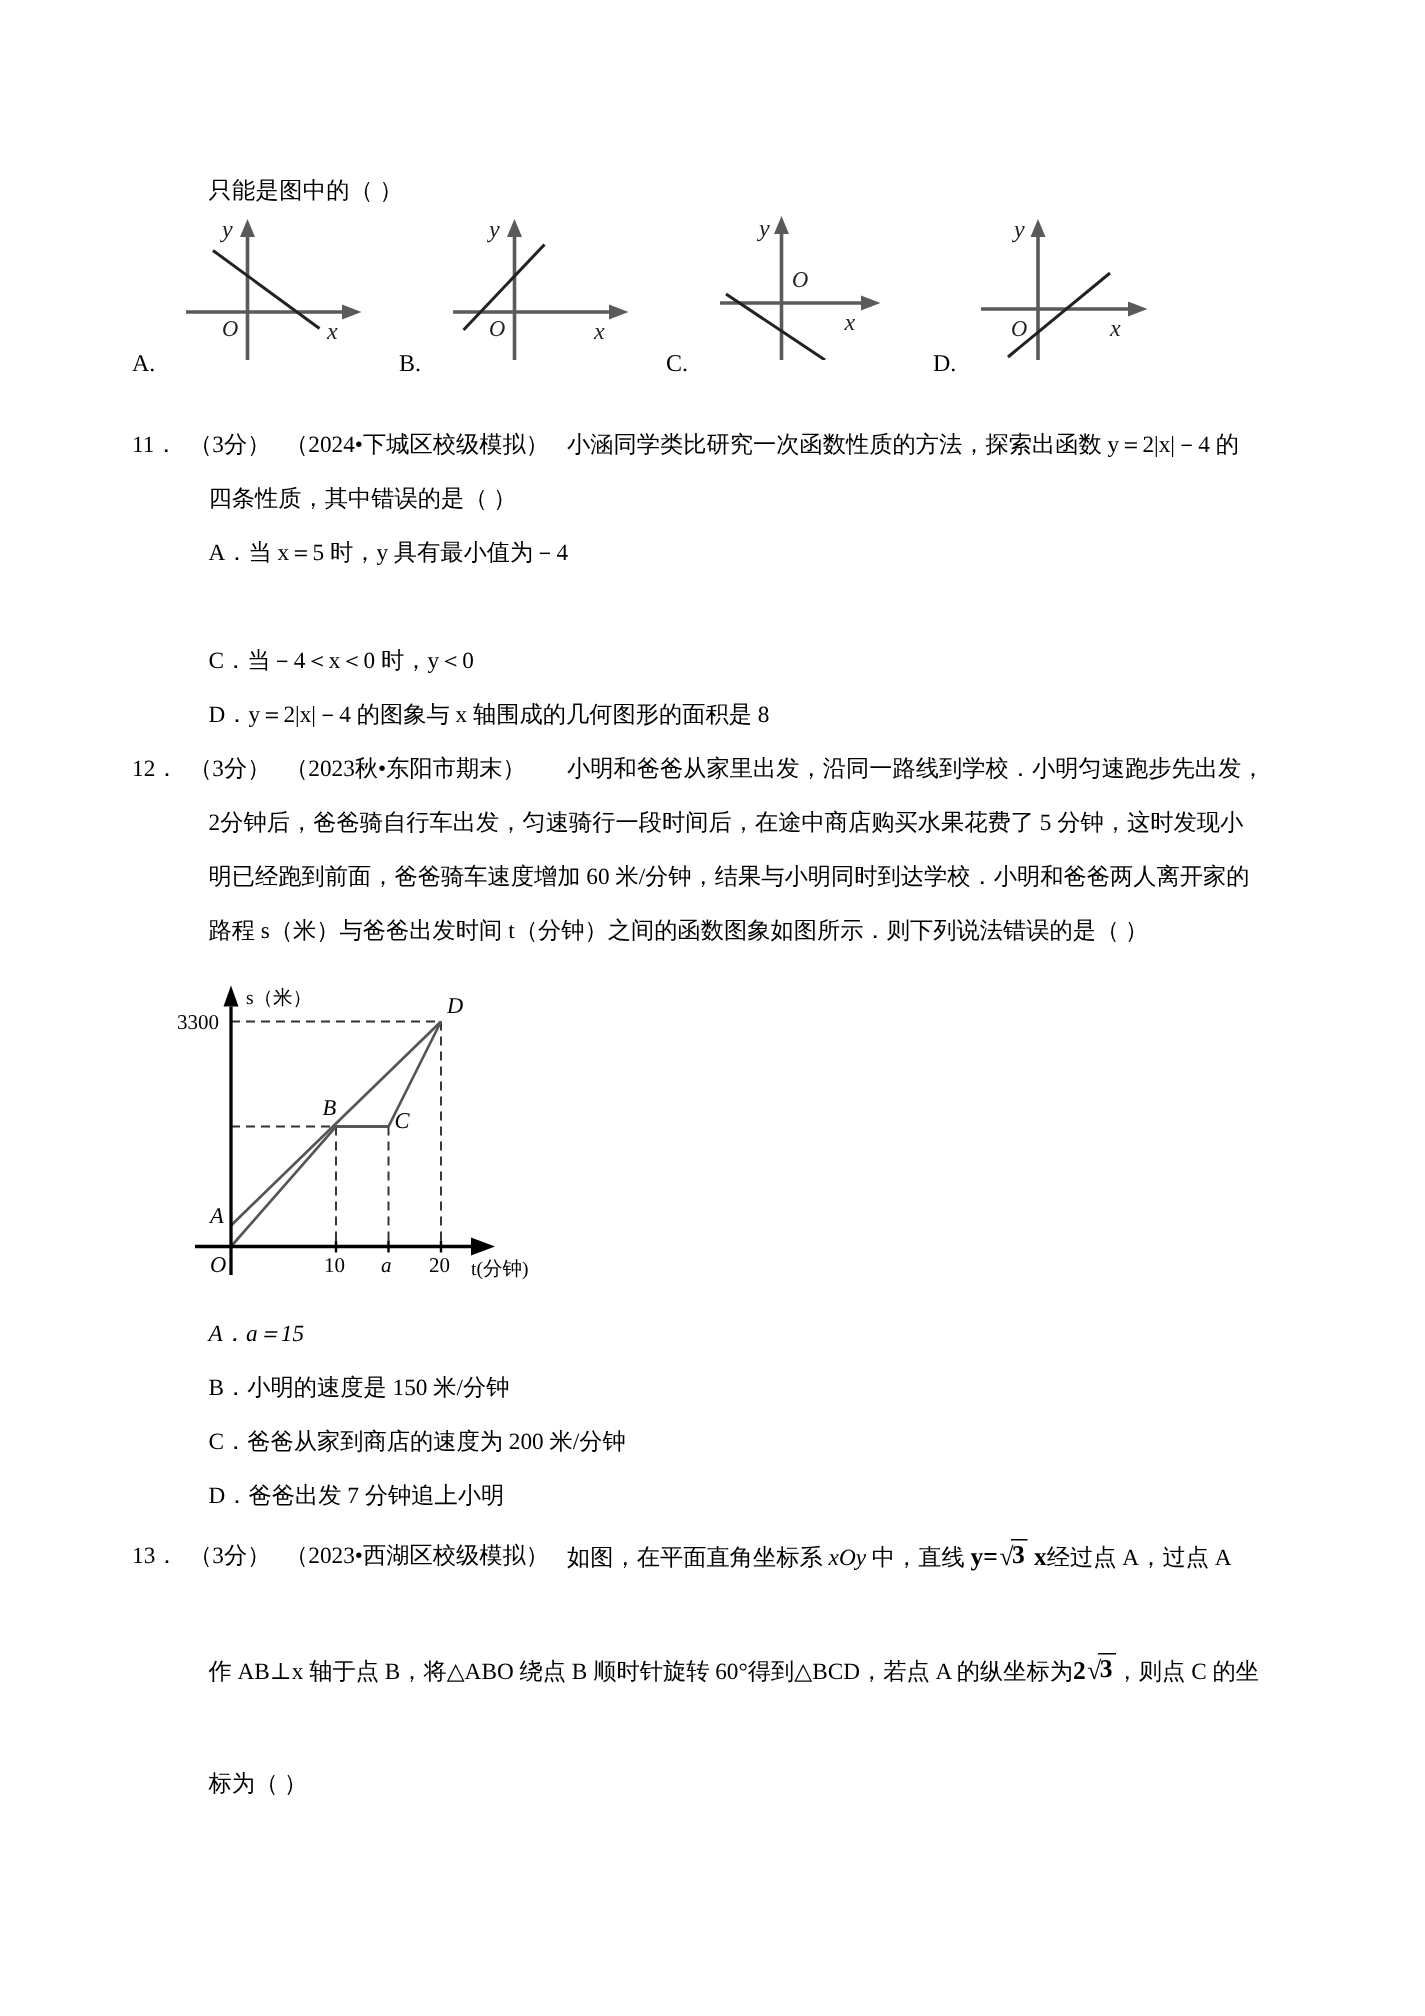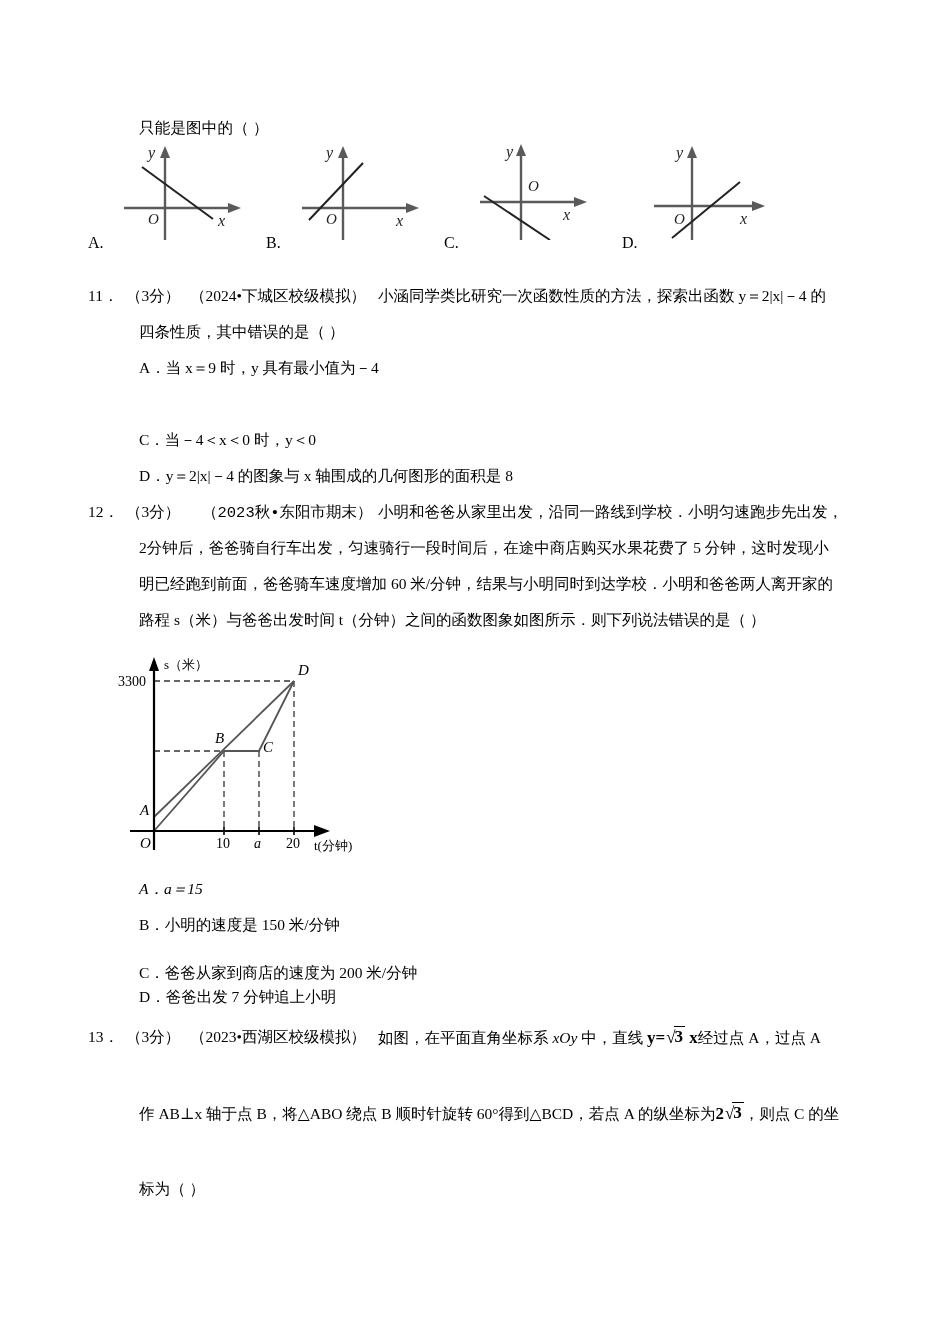--- a/index.html
+++ b/index.html
@@ -181,27 +181,27 @@
       </svg>
     </div>
   </div>
 
   <div class="qnum" style="left:88px; top:286px;">11．</div>
   <div class="qline" style="left:126px; top:286px;">（3分）</div>
   <div class="qline" style="left:190px; top:286px;">（2024•下城区校级模拟）</div>
   <div class="qline" style="left:378px; top:286px;">小涵同学类比研究一次函数性质的方法，探索出函数 y＝2|x|－4 的</div>
   <div class="qline" style="left:139px; top:322px;">四条性质，其中错误的是（      ）</div>
 
-  <div class="opt" style="left:139px; top:358px;">A．当 x＝9 时，y 具有最小值为－4</div>
+  <div class="opt" style="left:139px; top:358px;">A．当 x＝5 时，y 具有最小值为－4</div>
   <div class="opt" style="left:139px; top:430px;">C．当－4＜x＜0 时，y＜0</div>
   <div class="opt" style="left:139px; top:466px;">D．y＝2|x|－4 的图象与 x 轴围成的几何图形的面积是 8</div>
 
   <div class="qnum" style="left:88px; top:502px;">12．</div>
   <div class="qline" style="left:126px; top:502px;">（3分）</div>
-  <div class="qline" style="left:202px; top:502px;font-family:Liberation Mono, monospace;">（2023秋•东阳市期末）</div>
+  <div class="qline" style="left:190px; top:502px;">（2023秋•东阳市期末）</div>
   <div class="qline" style="left:378px; top:502px;">小明和爸爸从家里出发，沿同一路线到学校．小明匀速跑步先出发，</div>
   <div class="qline" style="left:139px; top:538px;">2分钟后，爸爸骑自行车出发，匀速骑行一段时间后，在途中商店购买水果花费了 5 分钟，这时发现小</div>
   <div class="qline" style="left:139px; top:574px;">明已经跑到前面，爸爸骑车速度增加 60 米/分钟，结果与小明同时到达学校．小明和爸爸两人离开家的</div>
   <div class="qline" style="left:139px; top:610px;">路程 s（米）与爸爸出发时间 t（分钟）之间的函数图象如图所示．则下列说法错误的是（      ）</div>
 
   <svg id="q12-graph" viewBox="0 0 270 225">
 
     <g stroke="#333" stroke-width="1.3" stroke-dasharray="6,4" fill="none">
       <line x1="36" y1="36" x2="176" y2="36"></line>
       <line x1="176" y1="36" x2="176" y2="186"></line>
@@ -238,21 +238,21 @@
 
     <text x="22" y="170" font-family="Liberation Serif, serif" font-size="15" font-style="italic" fill="#000">A</text>
     <text x="22" y="203" font-family="Liberation Serif, serif" font-size="15" font-style="italic" fill="#000">O</text>
     <text x="97" y="98" font-family="Liberation Serif, serif" font-size="15" font-style="italic" fill="#000">B</text>
     <text x="145" y="107" font-family="Liberation Serif, serif" font-size="15" font-style="italic" fill="#000">C</text>
     <text x="180" y="30" font-family="Liberation Serif, serif" font-size="15" font-style="italic" fill="#000">D</text>
   </svg>
 
   <div class="opt" style="left:139px; top:879px;font-style:italic;">A．a＝15</div>
   <div class="opt" style="left:139px; top:915px;">B．小明的速度是 150 米/分钟</div>
-  <div class="opt" style="left:139px; top:951px;margin-top:12px;">C．爸爸从家到商店的速度为 200 米/分钟</div>
+  <div class="opt" style="left:139px; top:951px;">C．爸爸从家到商店的速度为 200 米/分钟</div>
   <div class="opt" style="left:139px; top:987px;">D．爸爸出发 7 分钟追上小明</div>
 
   <div class="qnum" style="left:88px; top:1027px;">13．</div>
   <div class="qline" style="left:126px; top:1027px;">（3分）</div>
   <div class="qline" style="left:190px; top:1027px;">（2023•西湖区校级模拟）</div>
 
   <div class="qline" style="left:378px; top:1027px;">
     <span>如图，在平面直角坐标系 </span><span class="mi">xOy</span><span> 中，直线 </span><span class="bigmath"><span>y=</span><span class="radical"><span class="rad-sign">√</span><span class="rad-body">3</span></span><span> x</span></span><span>经过点 A，过点 A</span>
   </div>
 

